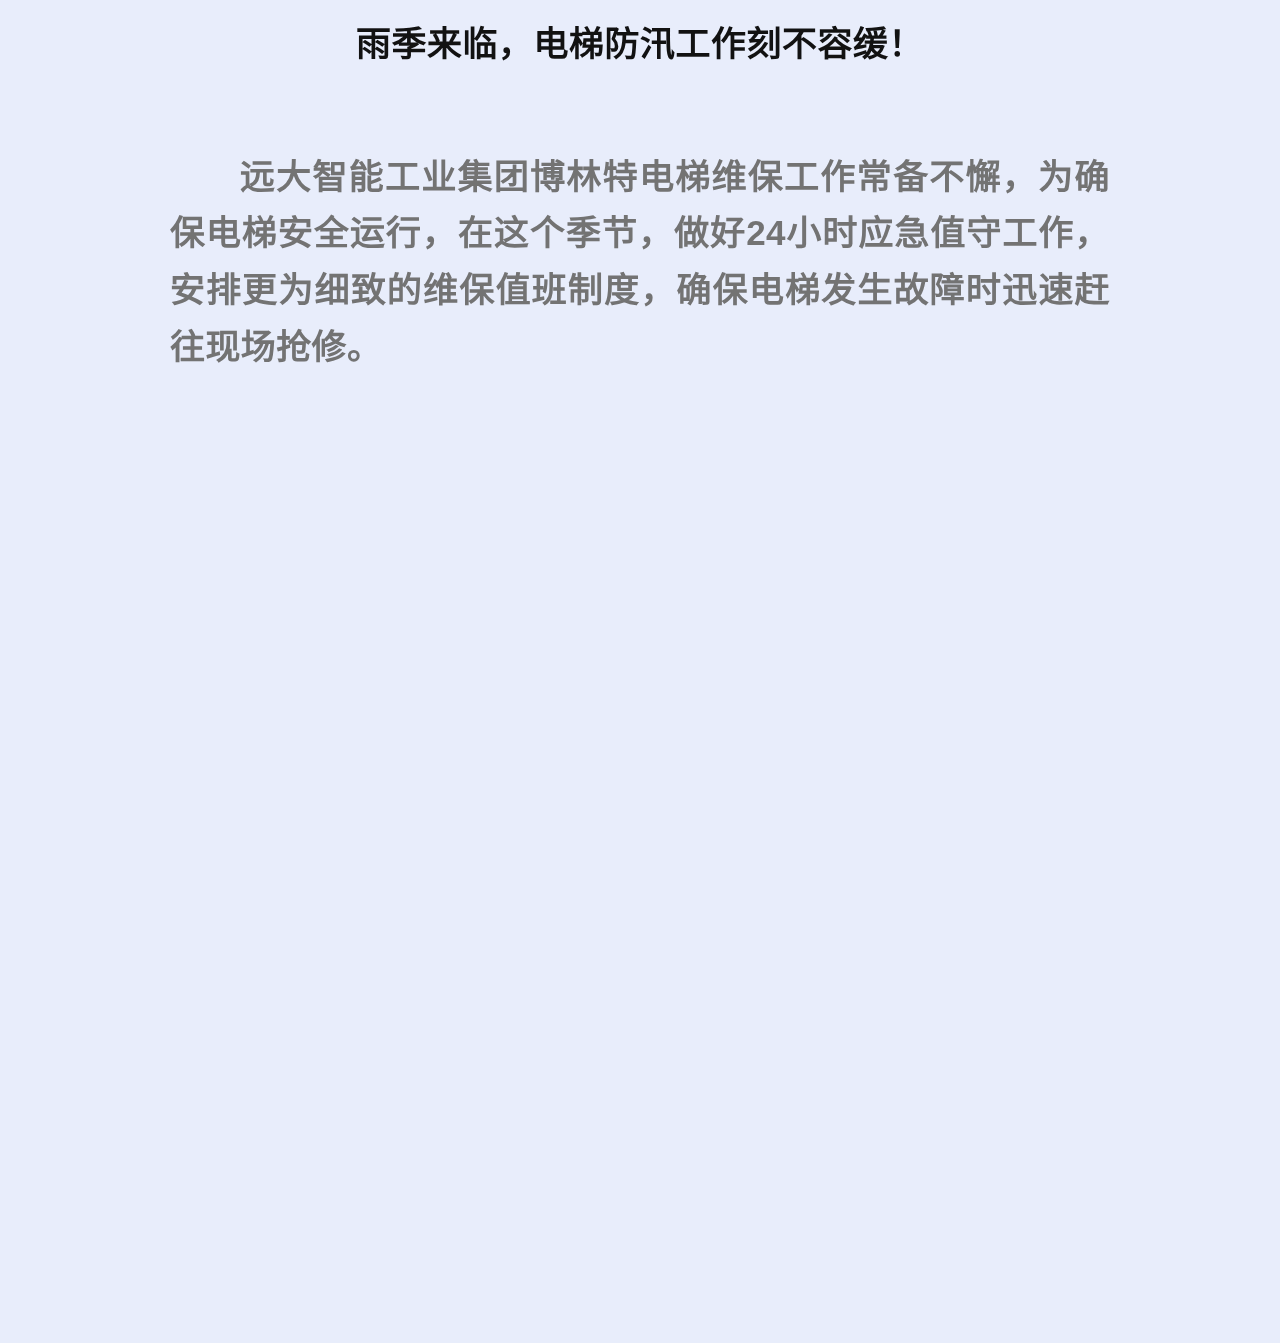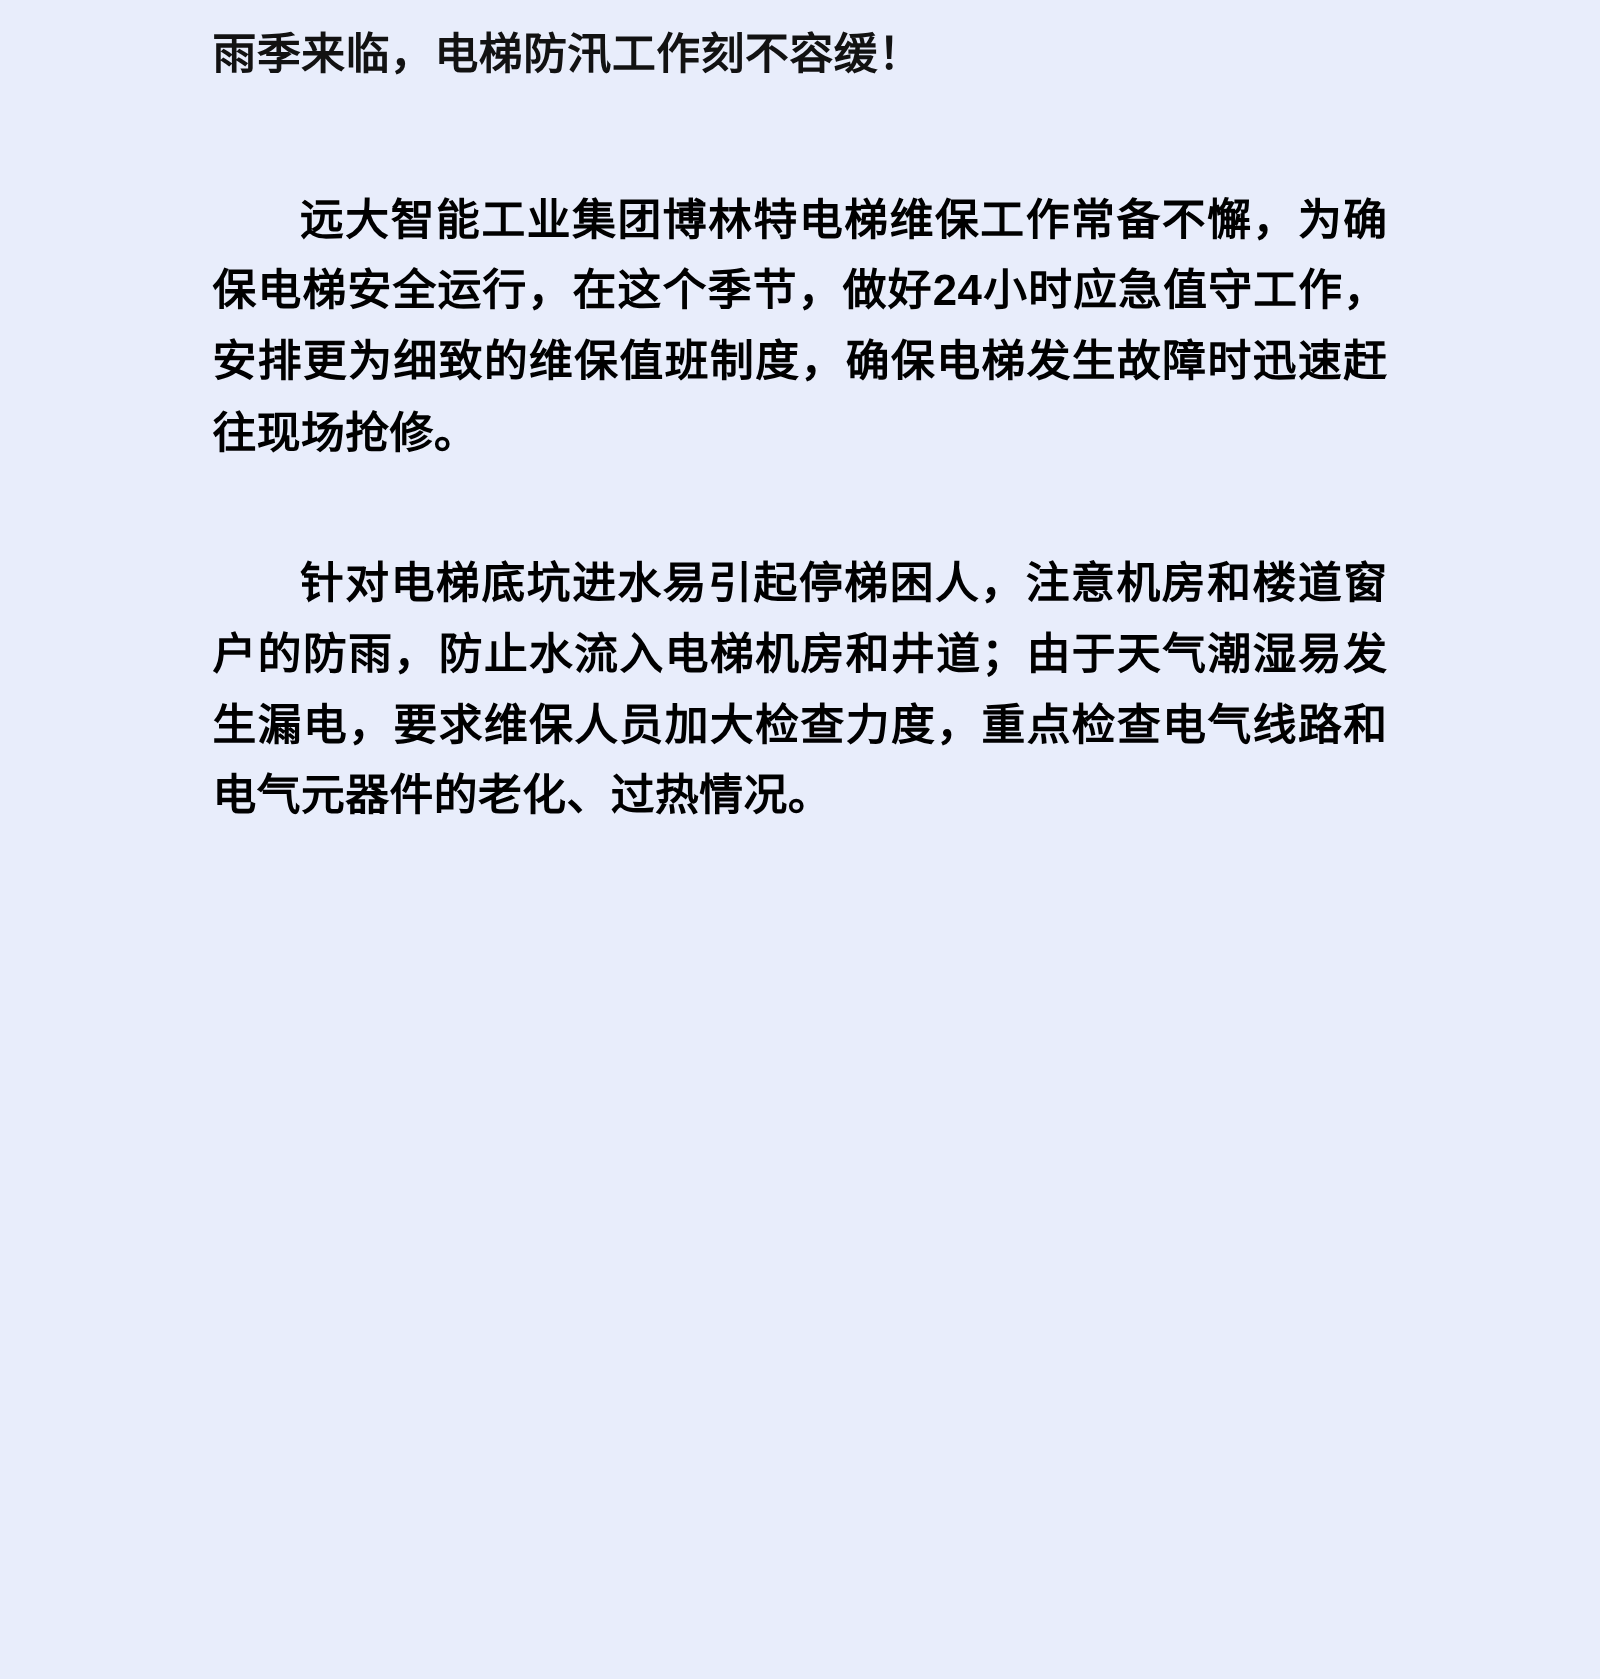--- a/index.html
+++ b/index.html
@@ -19,32 +19,33 @@
     width: 1280px;
     min-height: 1343px;
     box-sizing: border-box;
     padding: 18px 170px 40px 170px;
     background: #e8edfb;
   }
   .doc-title {
     font-size: 35px;
     font-weight: 700;
     line-height: 1.5;
+    text-align: center;
     letter-spacing: 0.5px;
     margin: 0 0 6px 0;
     color: #121212;
   }
   .para {
     font-size: 35px;
     font-weight: 700;
     line-height: 1.62;
     letter-spacing: 0.4px;
     text-indent: 2em;
     margin: 0;
-    color: #000000;
+    color: #737373;
     text-align: justify;
     text-justify: inter-ideograph;
   }
   .spacer-lg {
     height: 72px;
   }
   .spacer-md {
     height: 64px;
   }
 </style>
@@ -54,18 +55,17 @@
 <div class="page">
 
   <h1 class="doc-title">雨季来临，电梯防汛工作刻不容缓！</h1>
 
   <div class="spacer-lg"></div>
 
   <p class="para">远大智能工业集团博林特电梯维保工作常备不懈，为确保电梯安全运行，在这个季节，做好24小时应急值守工作，安排更为细致的维保值班制度，确保电梯发生故障时迅速赶往现场抢修。</p>
 
   <div class="spacer-md"></div>
 
-  <p class="para">针对电梯底坑进水易引起停梯困人，注意机房和楼道窗户的防雨，防止水流入电梯机房和井道；由于天气潮湿易发生漏电，要求维保人员加大检查力度，重点检查电气线路和电气元器件的老化、过热情况。</p>
 
   <div class="spacer-md"></div>
 
 
 </div>
 
 </body></html>

